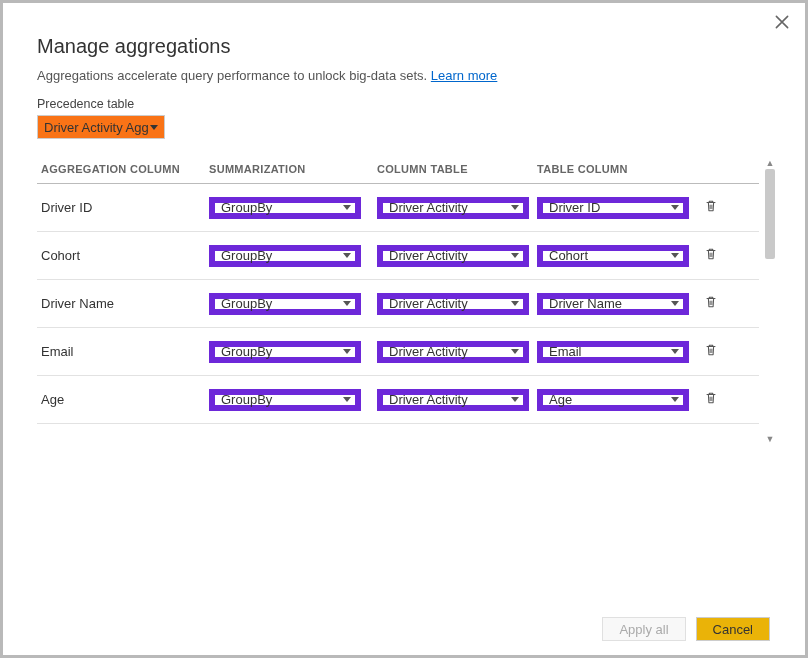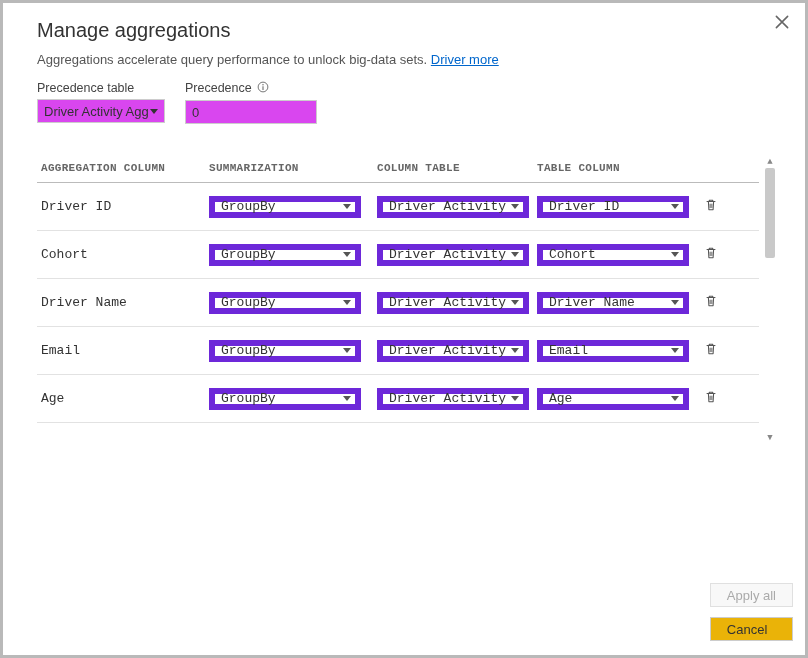--- a/index.html
+++ b/index.html
@@ -13,21 +13,21 @@
     background: #fff;
     box-sizing: border-box;
   }
   *, *::before, *::after { box-sizing: border-box; }
   .dialog {
     position: relative;
     width: 808px;
     height: 658px;
     border: 3px solid #b9b9b9;
     background: #fff;
-    padding: 2px 28px 50px 34px;
+    padding: 18px 28px 50px 34px;
   }
   .close-icon {
     position: absolute;
     top: 10px;
     right: 14px;
     width: 18px;
     height: 18px;
     cursor: pointer;
     color: #666;
   }
@@ -60,42 +60,41 @@
   }
   .ctrl .info-icon {
     display:inline-block;
     vertical-align: middle;
     margin-left: 2px;
     color:#666;
   }
   .fake-select, .fake-input {
     height: 24px;
     border: 1px solid #ccc;
-    background: #d946ef;
+    background: #f97316;
     display: flex;
     align-items: center;
     padding: 0 6px;
     font-size: 13px;
     color: #333;
     position: relative;
   }
   .agg-table-select { width: 128px; justify-content: space-between; }
   .agg-table-select .caret {
     width: 0; height: 0;
     border-left: 4px solid transparent;
     border-right: 4px solid transparent;
     border-top: 5px solid #333;
   }
   .prec-input { width: 132px; }
 
   .table-area {
-    margin-top: 32px;
+    margin-top: 18px;
     position: relative;
     height: 300px;
-    font-family: Liberation Mono, monospace;
   }
   .table-scroll {
     overflow: hidden;
     margin-right: 18px;
   }
   .scrollbar {
     position: absolute;
     right: 0;
     top: 0;
     width: 14px;
@@ -167,24 +166,23 @@
   .delete-cell {
     display:flex; align-items:center; justify-content:center;
     cursor:pointer;
     color:#555;
   }
   .delete-cell svg { width:14px; height:14px; }
 
   .footer {
     position: absolute;
     bottom: 14px;
-    right: 12px;
+    right: 35px;
     display:flex;
     gap: 10px;
-    flex-direction: column;
   }
   .btn {
     height: 24px;
     padding: 0 16px;
     font-size: 13px;
     border: 1px solid #ccc;
     background: #eab308;
     cursor: pointer;
     display:flex; align-items:center;
   }
@@ -202,44 +200,29 @@
 
   <div class="close-icon">
     <svg viewBox="0 0 16 16">
         <path d="M3 3 L13 13 M13 3 L3 13" stroke="currentColor" stroke-width="1.4" fill="none" stroke-linecap="round"></path>
       </svg>
   </div>
 
   <h1 class="title">Manage aggregations</h1>
 
   <div class="intro">
-    <span>Aggregations accelerate query performance to unlock big-data sets. </span><a>Driver more</a>
+    <span>Aggregations accelerate query performance to unlock big-data sets. </span><a>Learn more</a>
   </div>
 
   <div class="top-controls">
     <div class="ctrl">
       <label>Precedence table</label>
       <div class="fake-select agg-table-select">
         <span>Driver Activity Agg</span>
         <span class="caret"></span>
-      </div>
-    </div>
-    <div class="ctrl">
-      <label>
-        <span>Precedence</span>
-        <span class="info-icon">
-          <svg width="12" height="12" viewBox="0 0 16 16">
-              <circle cx="8" cy="8" r="6.5" fill="none" stroke="currentColor" stroke-width="1.2"></circle>
-              <circle cx="8" cy="5" r="0.9" fill="currentColor"></circle>
-              <rect x="7.3" y="7" width="1.4" height="5" fill="currentColor"></rect>
-            </svg>
-        </span>
-      </label>
-      <div class="fake-input prec-input">
-        <span>0</span>
       </div>
     </div>
   </div>
 
   <div class="table-area">
     <div class="table-scroll">
       <div class="headers">
         <div>AGGREGATION COLUMN</div>
         <div>SUMMARIZATION</div>
         <div>COLUMN TABLE</div>

